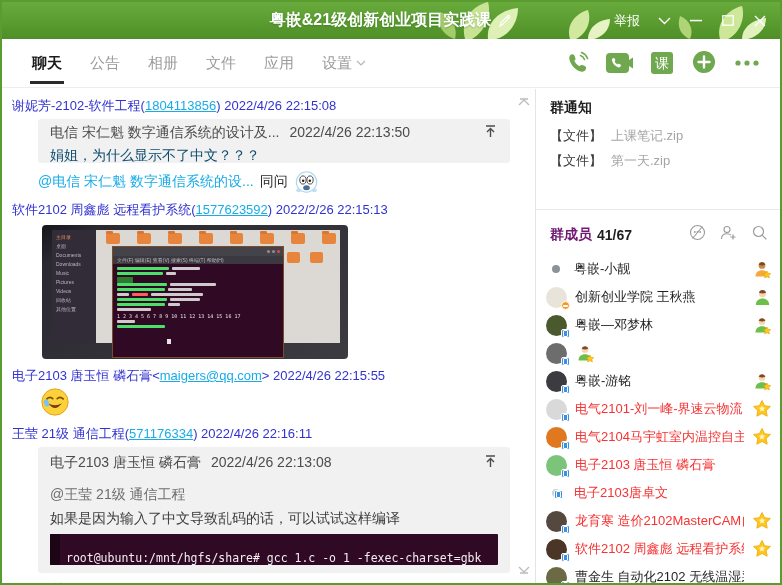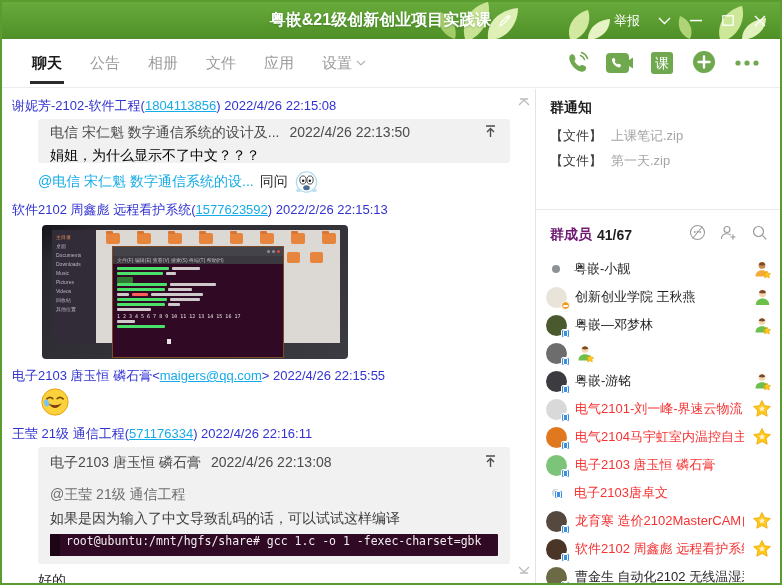--- a/index.html
+++ b/index.html
@@ -51,21 +51,21 @@
   
   .msg-head { font-size:13px; color:var(--name_blue,#3132d1); height:18px; white-space:nowrap; }
   .qq-link { color:var(--link_cyan,#17ace8); text-decoration:underline; cursor:pointer; }
   .quote-box {
     background:var(--quote_bg,#f1f1f1); border-radius:3px; margin:4px 25px 0 26px;
     padding:7px 12px 8px 12px; font-size:14px; color:#4c4c4c; position:relative;
   }
   .quote-head { display:flex; align-items:flex-start; gap:10px; white-space:nowrap; }
   .quote-head .qtxt { color:#4c4c4c; }
   .jump-arrow { margin-left:auto; flex:0 0 auto; }
-  .quote-reply { margin-top:5px; color:#000000; }
+  .quote-reply { margin-top:5px; color:#0c4a6e; }
   .mention-line { margin:6px 0 0 26px; font-size:14px; height:26px; display:flex; align-items:center; gap:6px; }
   .mention { color:var(--link_cyan,#17ace8); }
   .mention-rest { color:#2b2b2b; }
   .plain-line { margin:8px 0 0 26px; font-size:14px; color:#2b2b2b; height:18px; }
   .big-emoji { margin:2px 0 0 28px; width:30px; height:30px; }
   
   .photo {
     position:relative; margin:6px 0 0 30px; width:306px; height:134px;
     background:linear-gradient(145deg,#16151a 0%, #2a2930 12%, #3d3b42 100%);
     border-radius:4px; overflow:hidden;
@@ -91,22 +91,22 @@
   .tline { height:3px; margin-bottom:2px; display:flex; gap:3px; }
   .tline i { display:block; height:3px; border-radius:1px; }
   .tg { background:#4be06a; } .tw { background:#cfc9cc; } .tr { background:#ff5c5c; } .tsel { background:#2f7a33; height:6px !important; }
   .tnum { color:#e8e2e6; font-size:5px; line-height:6px; white-space:nowrap; font-family:"DejaVu Sans Mono",monospace; }
   .cursor { width:4px; height:5px; background:#e8e2e6; display:inline-block; }
   
   .quote-gap { height:12px; }
   .quote-mention { color:#6e6e6e; margin-top:2px; }
   .quote-advice { color:#3c3c3c; margin-top:6px; }
   .code-strip {
-    margin-top:6px; height:22px; background:var(--terminal_bg,#300a24); border-radius:1px;
-    display:flex; align-items:flex-start; padding:0 8px 0 0; overflow:hidden; position:relative;
+    margin-top:6px; height:31px; background:var(--terminal_bg,#300a24); border-radius:1px;
+    display:flex; align-items:flex-end; padding:0 8px 0 0; overflow:hidden; position:relative;
   }
   .code-strip::before { content:""; display:block; width:10px; height:100%; background:#1d0515; margin-right:6px; }
   .code-text { color:#f2eef0; font-size:11.5px; font-family:"DejaVu Sans Mono","Liberation Mono",monospace; white-space:nowrap; }
   
   .scroll-hint { position:absolute; right:4px; color:#bdbdbd; }
   .scroll-hint.up { top:4px; } .scroll-hint.down { bottom:4px; }
   
   .side-inner { padding:10px 10px 0 14px; }
   .notice-title { font-size:14px; font-weight:bold; color:#1f1f1f; height:24px; }
   .file-item { font-size:13px; height:25px; display:flex; align-items:center; white-space:nowrap; overflow:hidden; }

